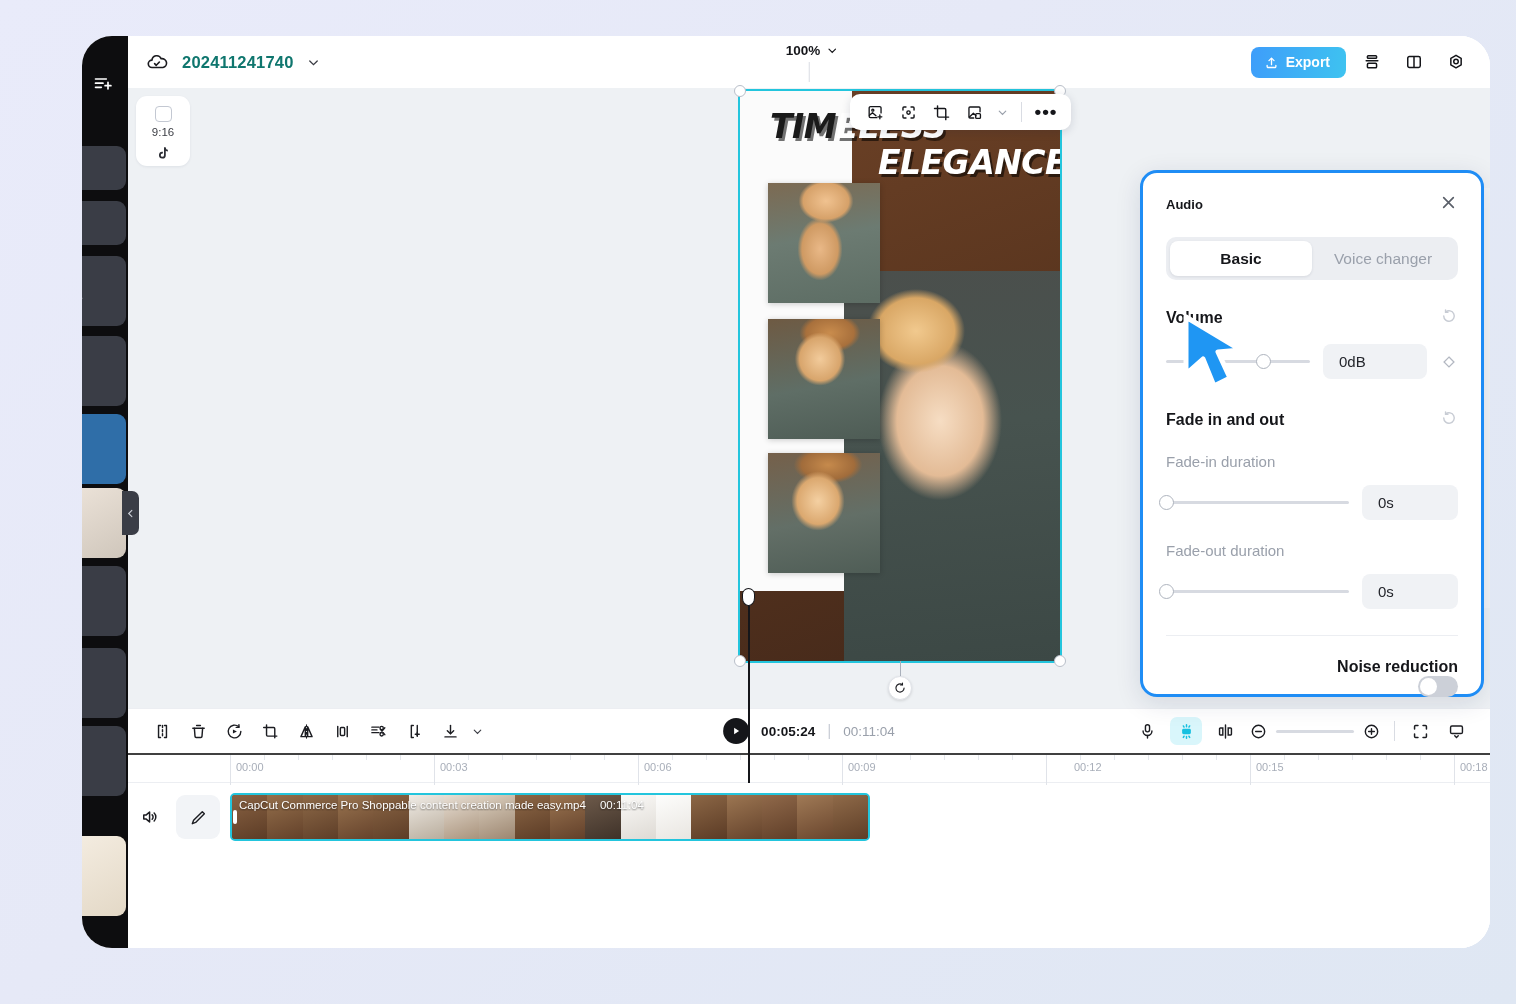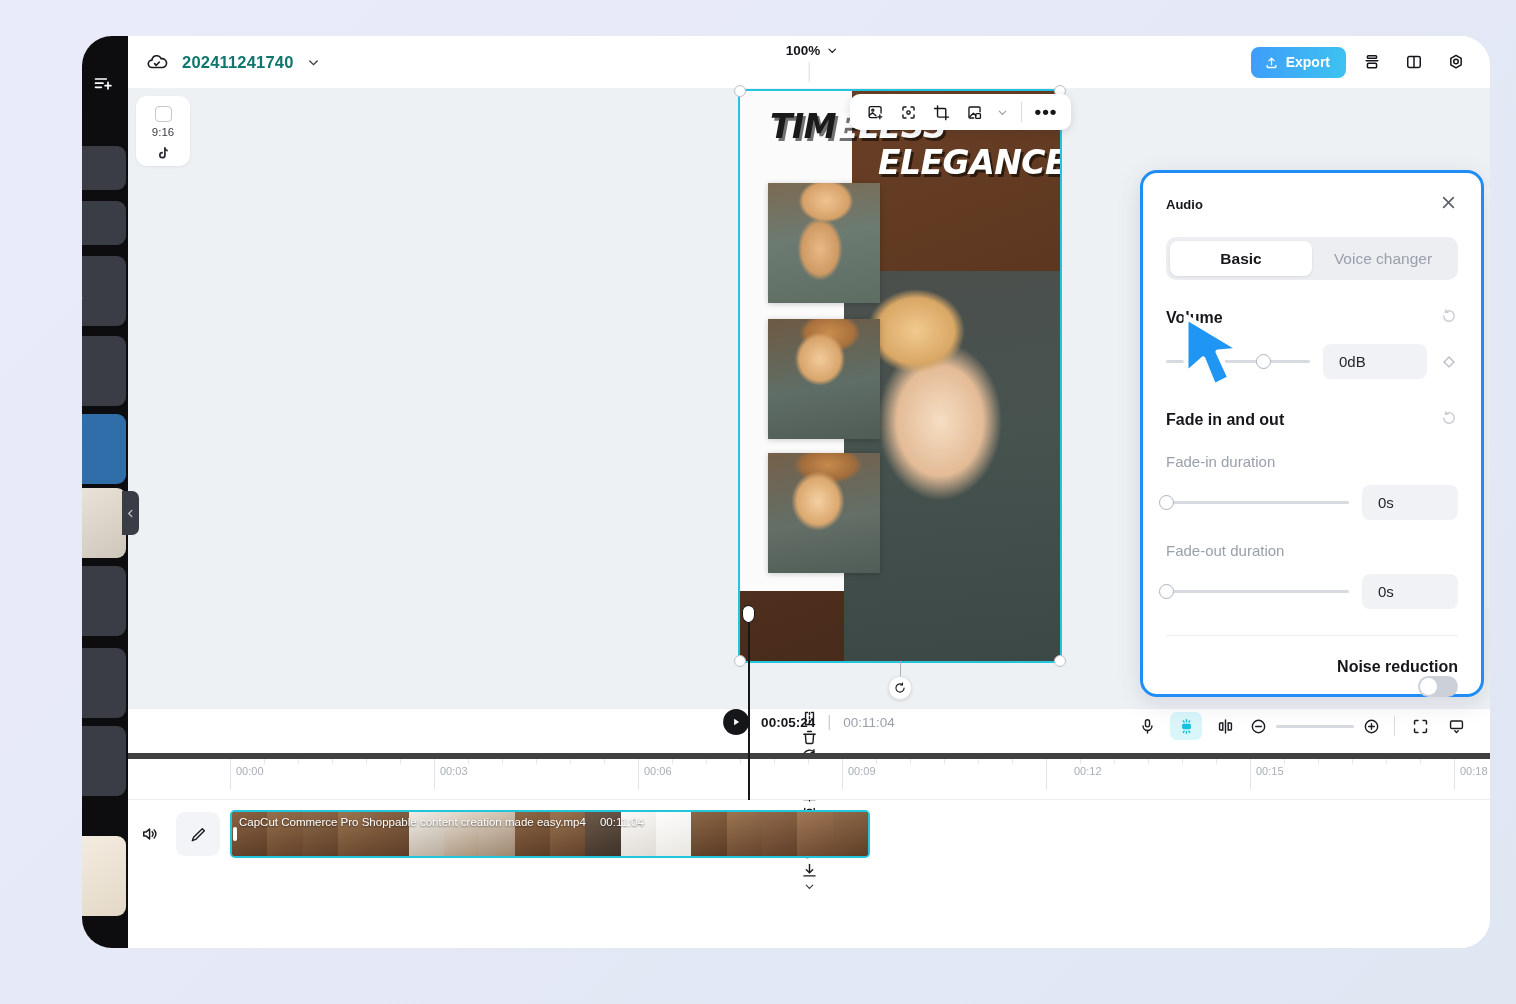--- a/index.html
+++ b/index.html
@@ -319,21 +319,21 @@
 
   
   #timeline {
     flex: 0 0 240px; height: 240px;
     background: #fff;
     border-top: 1px solid #eceef2;
     position: relative;
   }
   #tl-toolbar {
     height: 44px; display: flex; align-items: center;
-    padding: 0 16px; position: relative; flex-direction: column;
+    padding: 0 16px; position: relative;
   }
   .tlb-icon {
     width: 36px; height: 34px;
     display: flex; align-items: center; justify-content: center;
     color: #1c1d22;
   }
   #tl-center {
     position: absolute; left: 50%; transform: translateX(-50%);
     display: flex; align-items: center; gap: 12px;
   }
@@ -353,22 +353,22 @@
     background: #d9f6fb; display: flex; align-items: center; justify-content: center;
     color: #16c0e0; margin: 0 5px;
   }
   #zoom-slider {
     display: flex; align-items: center; gap: 8px; margin: 0 6px;
   }
   #zs-track { width: 78px; height: 3px; background: #d7dae1; border-radius: 2px; }
 
   
   #ruler {
-    height: 47px; position: relative;
-    border-top: 6px solid #404040;
+    height: 30px; position: relative;
+    border-top: 2px solid #404040;
     border-bottom: 1px solid #eceef2;
     background: #fff;
   }
   .rl-major {
     position: absolute; top: 0; height: 30px;
     border-left: 1px solid #e0e3e9;
     font-size: 11px; color: #a8aeb9;
     padding-left: 5px; padding-top: 6px;
   }
   .rl-minor {

